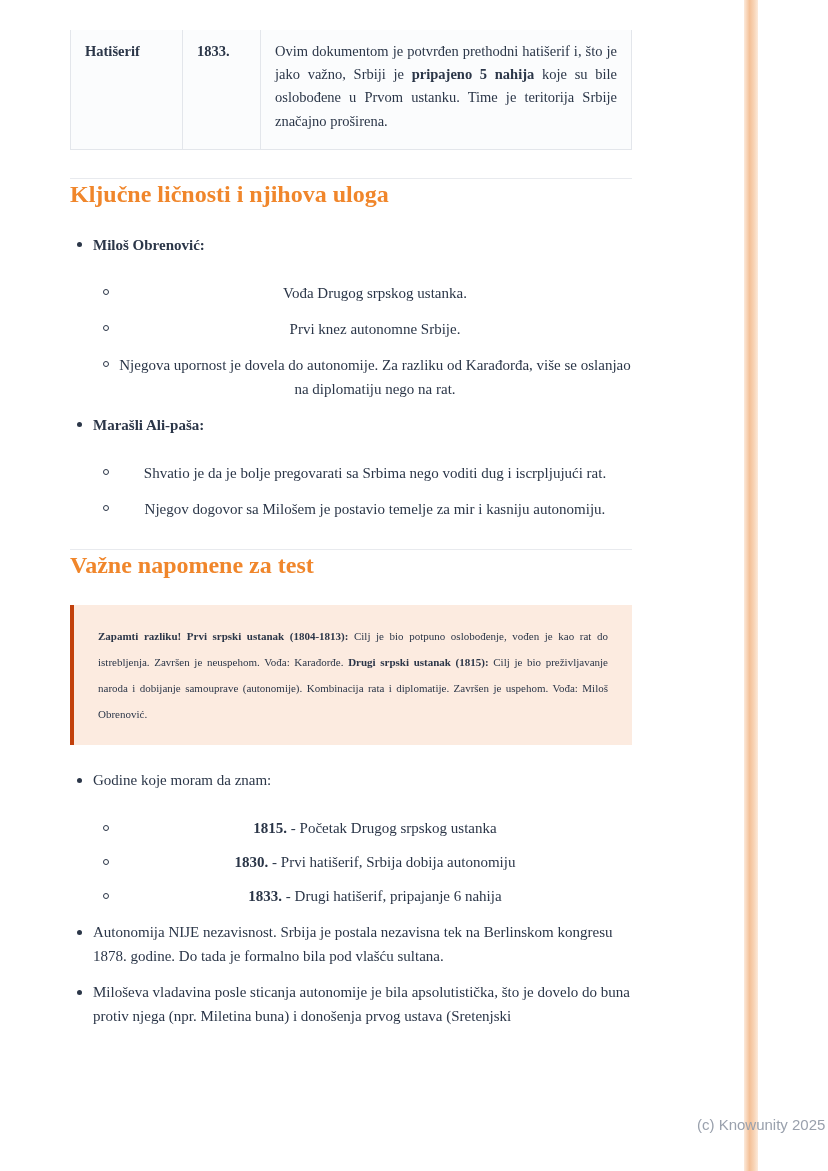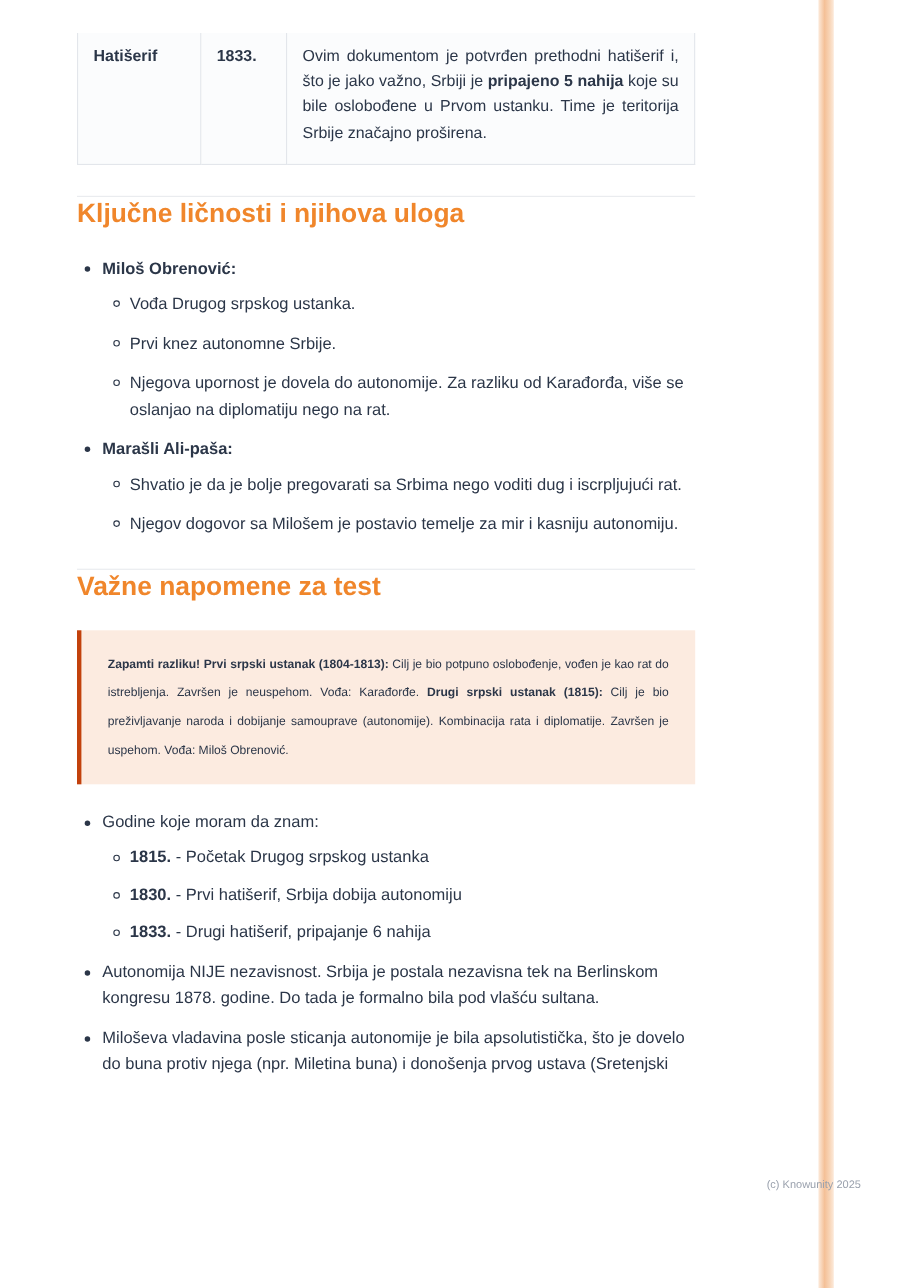--- a/index.html
+++ b/index.html
@@ -16,21 +16,21 @@
   html,body{background:#ffffff;}
   body{font-family:"Liberation Sans","DejaVu Sans",sans-serif;}
   .page{
     position:relative;
     width:828px;height:1171px;
     background:#ffffff;
     overflow:hidden;
     color:var(--text,#2b3648);
   }
   .content{
-    position:absolute;left:70px;top:30px;width:562px;
+    position:absolute;left:70px;top:30px;width:562px;font-family:Liberation Serif, serif;
   }
 
   
   .doc-table{width:100%;border-collapse:collapse;font-size:14.5px;}
   .doc-table td{
     border:1px solid var(--table-border,#e3e6eb);
     border-top:none;
     padding:10px 14px 16px 14px;
     vertical-align:top;
     line-height:1.6;
@@ -48,21 +48,21 @@
   }
 
   
   ul{list-style:none;}
   .l1{margin-top:23px;font-size:15px;}
   .li1{position:relative;padding-left:23px;line-height:24px;margin-bottom:12px;}
   .li1::before{
     content:"";position:absolute;left:7px;top:9.5px;
     width:5px;height:5px;border-radius:50%;background:var(--text,#2b3648);
   }
-  .l2{margin-top:8px;}
+  .l2{margin-top:24px;text-align:center;}
   .li2{position:relative;padding-left:25px;line-height:24px;margin-bottom:12px;}
   .li2::before{
     content:"";position:absolute;left:10px;top:8.5px;
     width:4px;height:4px;border-radius:50%;
     border:1.5px solid var(--text,#2b3648);background:transparent;
   }
   .l2-years .li2{margin-bottom:10px;}
   .lead{font-weight:bold;}
   b,strong{font-weight:bold;}
 
@@ -76,22 +76,22 @@
   .callout-text{
     font-size:11px;line-height:26px;text-align:justify;
   }
 
   
   .stripe{
     position:absolute;left:744px;top:0;width:14px;height:1171px;
     background:linear-gradient(90deg,#fceadb 0%,var(--stripe,#f4c097) 40%,#f8d4b6 72%,#fceadb 100%);
   }
   .watermark{
-    position:absolute;left:697px;top:1072px;
-    font-size:10px;color:var(--watermark,#9aa1ad);
+    position:absolute;left:697px;top:1116px;
+    font-size:15px;color:var(--watermark,#9aa1ad);
     white-space:nowrap;z-index:2;
   }
 </style>
 </head>
 <body>
 
 <div class="page">
 
   <main class="content">
 

